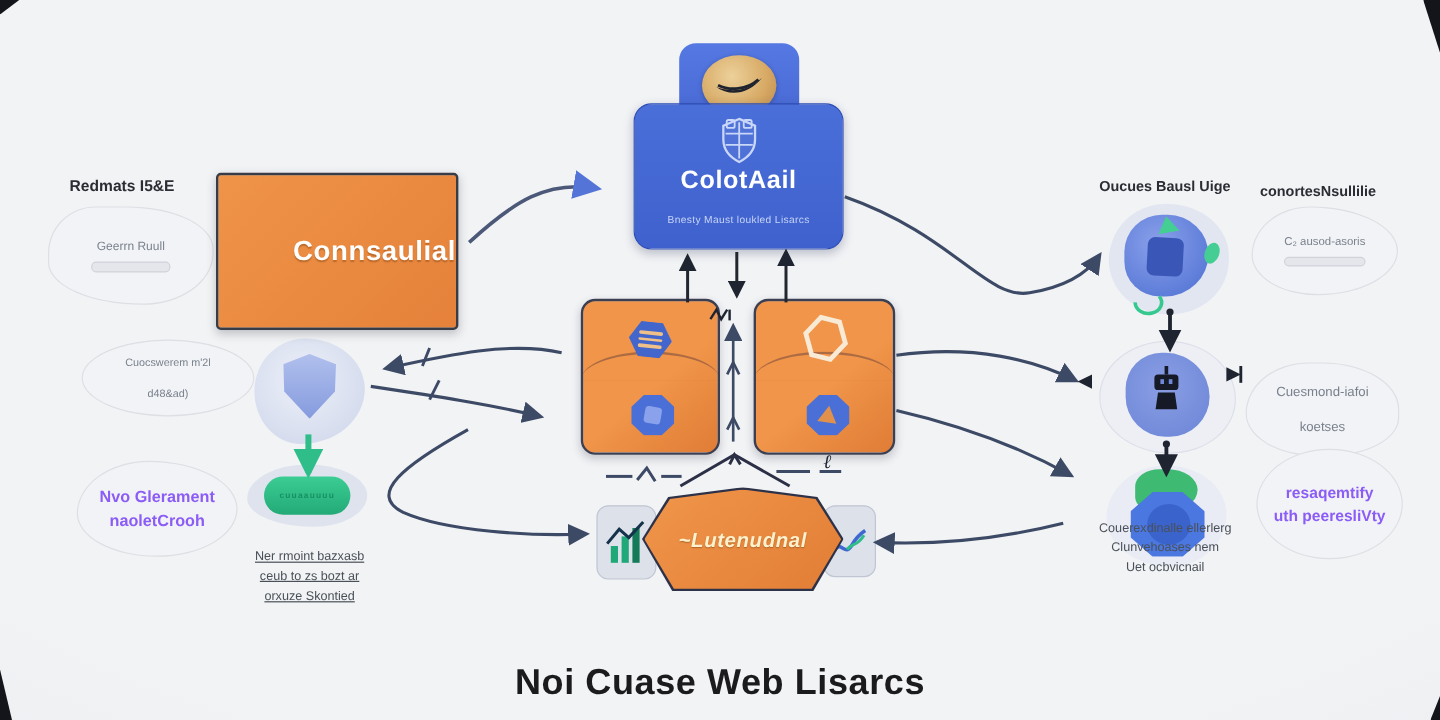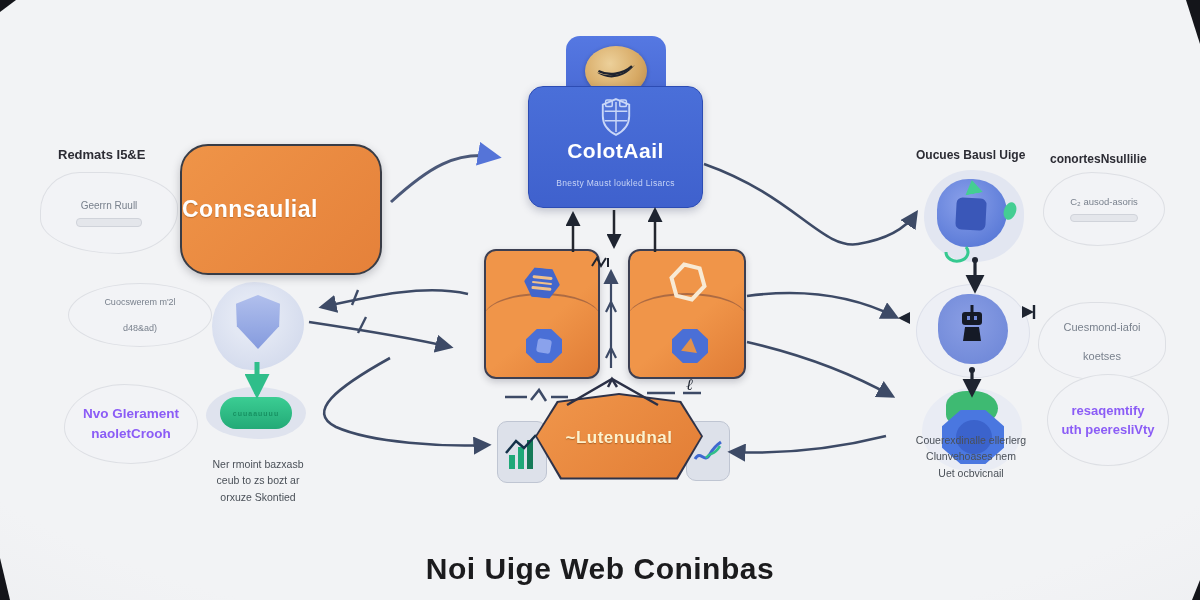--- a/index.html
+++ b/index.html
@@ -34,24 +34,24 @@
     left:528px;top:86px;width:173px;height:120px;border-radius:15px;z-index:2;
     background:linear-gradient(#4a6fd9,#3f61cd);
     border:1px solid #2c4cb4;box-shadow:0 3px 8px rgba(30,40,80,.25);
     display:flex;flex-direction:column;align-items:center;
   }
   .card-title{color:#fff;font-weight:bold;font-size:21px;letter-spacing:.5px;margin-top:2px;}
   .card-sub{color:#c7d4f6;font-size:8.5px;margin-top:15px;letter-spacing:.3px;}
 
   
   .orange-box{
-    left:180px;top:144px;width:198px;height:127px;border-radius:28px;z-index:2;
+    left:180px;top:144px;width:198px;height:127px;border-radius:4px;z-index:2;
     background:linear-gradient(135deg,#ef9448,#e5813a);
     border:2px solid #383c46;box-shadow:0 3px 8px rgba(40,40,50,.25);
-    display:flex;align-items:center;justify-content:flex-start;
+    display:flex;align-items:center;justify-content:flex-end;
   }
   .orange-box span{color:#fff;font-weight:bold;font-size:23px;letter-spacing:.5px;text-shadow:0 1px 1px rgba(120,60,10,.4);}
 
   
   .heading{font-size:13px;font-weight:bold;color:#2c2c34;z-index:3;}
   .bubble{
     background:#f2f3f6;border:1px solid #dddfe4;z-index:1;
     display:flex;flex-direction:column;align-items:center;justify-content:center;
     color:#79818d;text-align:center;
   }
@@ -110,23 +110,24 @@
     border-left:8px solid transparent;border-right:8px solid transparent;
     border-bottom:14px solid #e2914c;transform:rotate(8deg);
   }
 
   
   .capsule{
     top:421px;background:#dde1ea;border:1px solid #bfc5d2;border-radius:10px;z-index:1;
     display:flex;align-items:center;justify-content:center;
   }
   .badge-outer{
-    left:535px;top:393px;width:168px;height:90px;z-index:2;
+    left:535px;top:406px;width:168px;height:90px;z-index:2;
     background:#2e3248;
     clip-path:polygon(0% 48%,13% 9%,50% 0%,87% 9%,100% 48%,85% 96%,15% 96%);
+    font-style:italic;
   }
   .badge-inner{
     position:absolute;left:2px;top:2px;right:2px;bottom:2px;
     background:linear-gradient(140deg,#f0964b,#e27d35);
     clip-path:polygon(0% 48%,13% 9%,50% 0%,87% 9%,100% 48%,85% 96%,15% 96%);
     display:flex;align-items:center;justify-content:center;
   }
   .badge-inner span{color:#fdf2cd;font-weight:bold;font-size:17px;letter-spacing:.5px;text-shadow:0 1px 1px rgba(120,60,10,.5);}
 
   
@@ -214,21 +215,21 @@
     <div class="green-pill">
       <span>cuuaauuuu</span>
     </div>
   </div>
 
   <div class="abs bubble" style="left:64px;top:384px;width:132px;height:78px;border-radius:45% 55% 50% 50%/55% 50% 50% 45%;">
     <span class="bold-bubble-text">Nvo Glerament</span>
     <span class="bold-bubble-text">naoletCrooh</span>
   </div>
 
-  <div class="abs caption" style="left:192px;top:456px;width:132px;">
+  <div class="abs caption" style="left:192px;top:456px;width:132px;text-decoration:underline;">
     <div>Ner rmoint bazxasb</div>
     <div>ceub to zs bozt ar</div>
     <div>orxuze Skontied</div>
   </div>
 
   <div class="abs folder" style="left:484px;">
     <div class="flap"></div>
     <div class="hexlines">
         <i></i>
         <i></i>
@@ -309,21 +310,21 @@
     <span class="bold-bubble-text" style="font-size:13px;">resaqemtify</span>
     <span class="bold-bubble-text" style="font-size:13px;">uth peeresliVty</span>
   </div>
 
   <div class="abs caption" style="left:890px;top:432px;width:162px;">
     <div>Couerexdinalle ellerlerg</div>
     <div>Clunvehoases nem</div>
     <div>Uet ocbvicnail</div>
   </div>
 
-  <div class="abs title">Noi Uige Web Coninbas</div>
+  <div class="abs title">Noi Cuase Web Lisarcs</div>
 
   <svg class="overlay" width="1200" height="600" viewBox="0 0 1200 600">
     <defs>
       <marker id="mDark" viewBox="0 0 10 10" refX="8" refY="5" markerWidth="7" markerHeight="7" orient="auto-start-reverse">
         <path d="M0 0 L10 5 L0 10 z" fill="#3d4a66"></path>
       </marker>
       <marker id="mBlue" viewBox="0 0 10 10" refX="8" refY="5" markerWidth="8" markerHeight="8" orient="auto-start-reverse">
         <path d="M0 0 L10 5 L0 10 z" fill="#5574d8"></path>
       </marker>
       <marker id="mGreen" viewBox="0 0 10 10" refX="8" refY="5" markerWidth="5" markerHeight="5" orient="auto-start-reverse">

